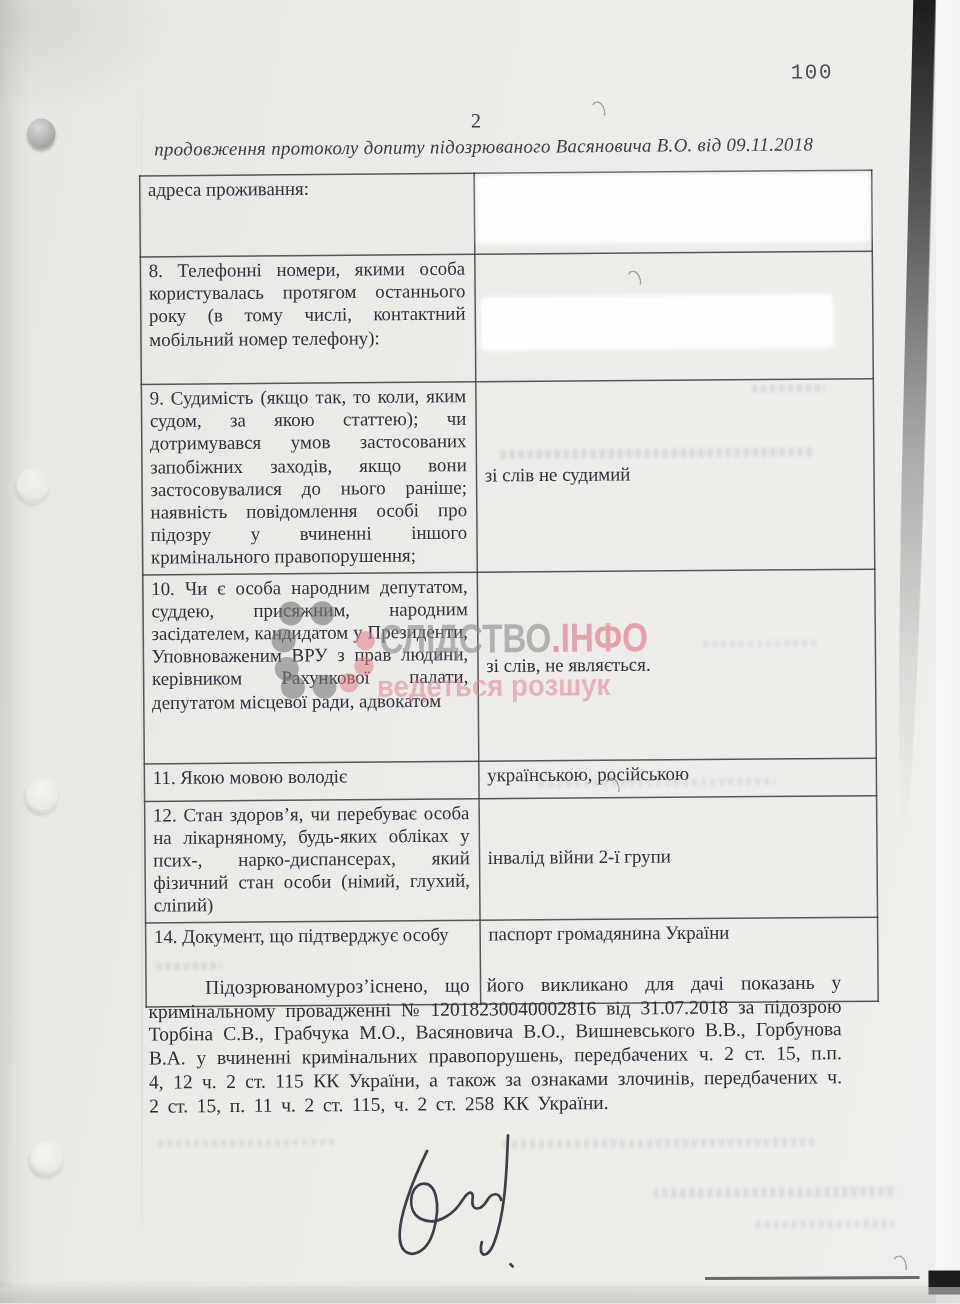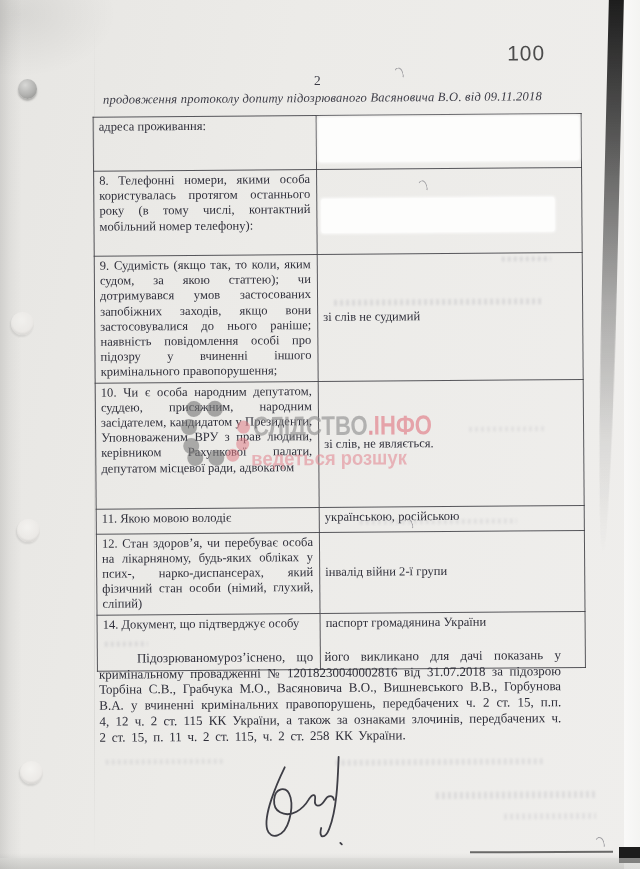--- a/index.html
+++ b/index.html
@@ -51,22 +51,22 @@
   .bump-3{left:17px;top:519px;opacity:.9;}
   .bump-4{left:20px;top:761px;}
 
   
   .content{
     position:absolute;inset:0;
     transform:rotate(-0.45deg);transform-origin:320px 420px;
     color:#31313c;
   }
   .stamp-100{
-    position:absolute;left:510px;top:43px;width:60px;
-    font-family:Liberation Sans, sans-serif;font-size:21px;color:#4c4c4c;letter-spacing:1px;
+    position:absolute;left:530px;top:43px;width:60px;
+    font-family:Liberation Mono, monospace;font-size:14px;color:#4c4c4c;letter-spacing:1px;
   }
   .sheet-no{position:absolute;left:0;top:73px;width:640px;text-align:center;font-size:13.5px;color:#3a3a44;}
   .hdr-line{
     position:absolute;left:60px;top:91px;width:530px;text-align:center;
     font-style:italic;font-size:12.6px;color:#3c3c46;letter-spacing:0.2px;
   }
 
   
   table.qa{
     position:absolute;left:95px;top:115px;width:464px;

